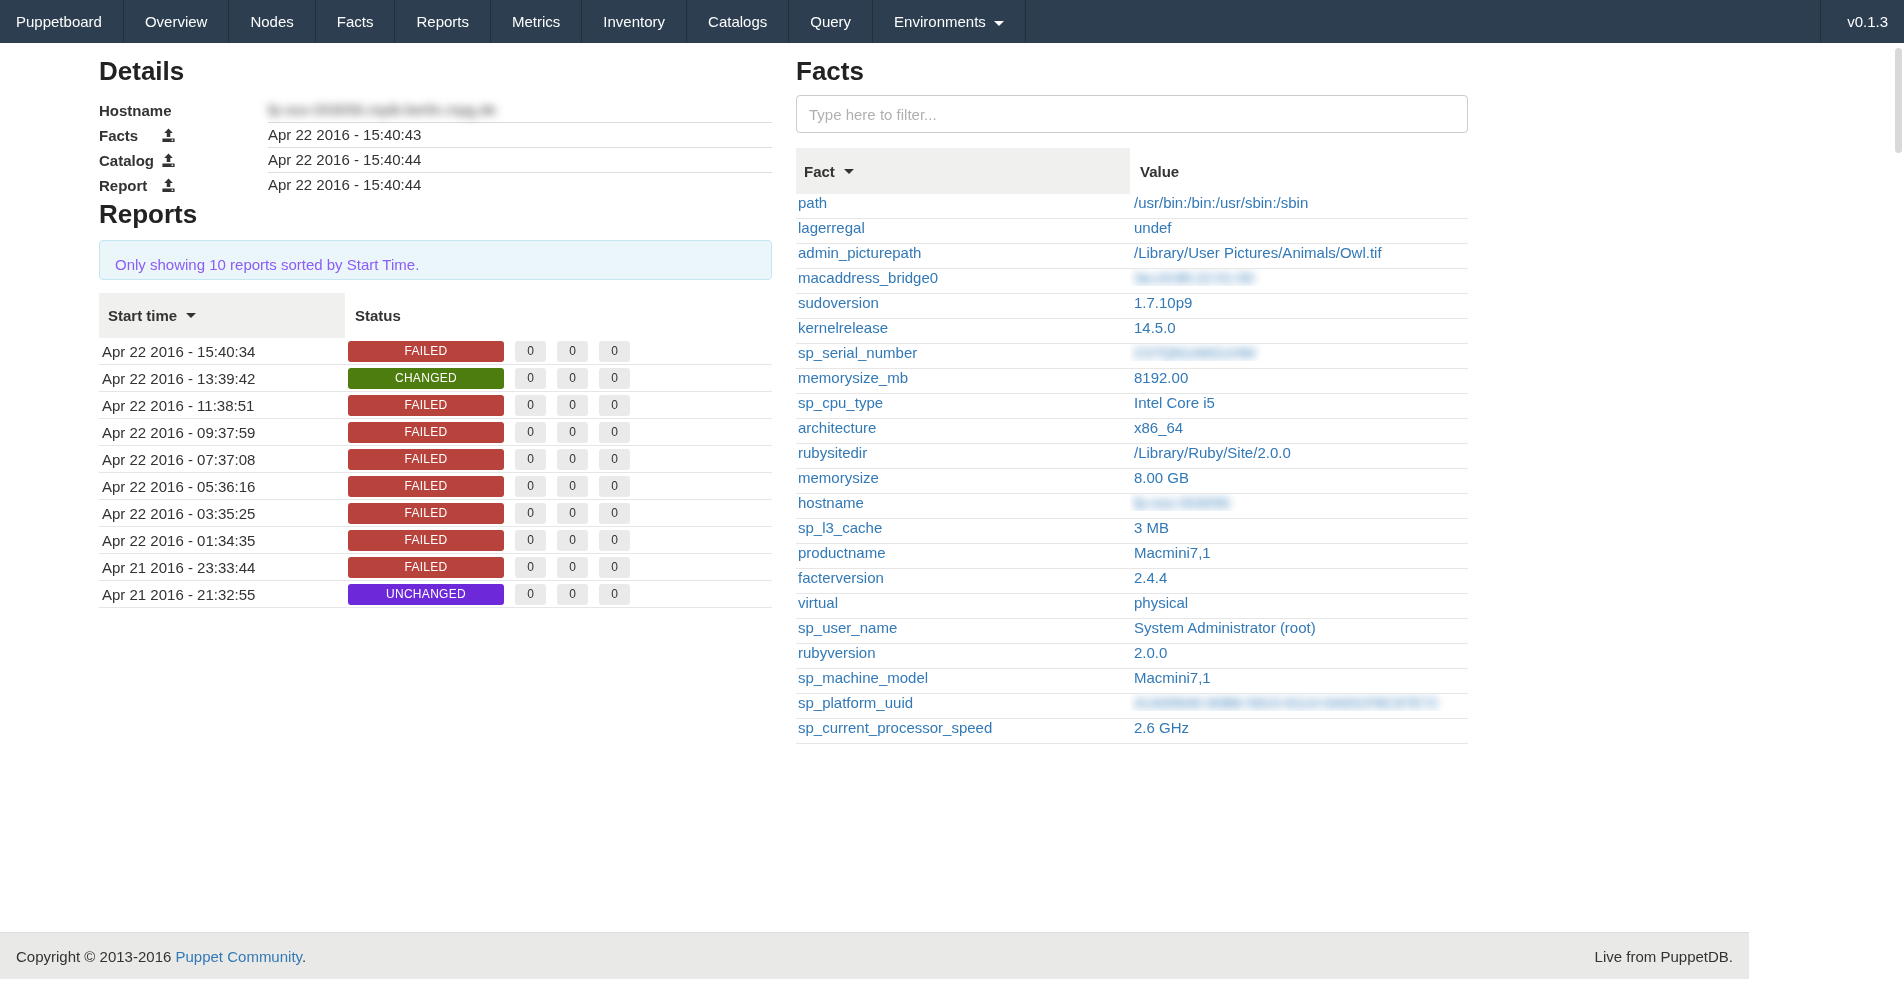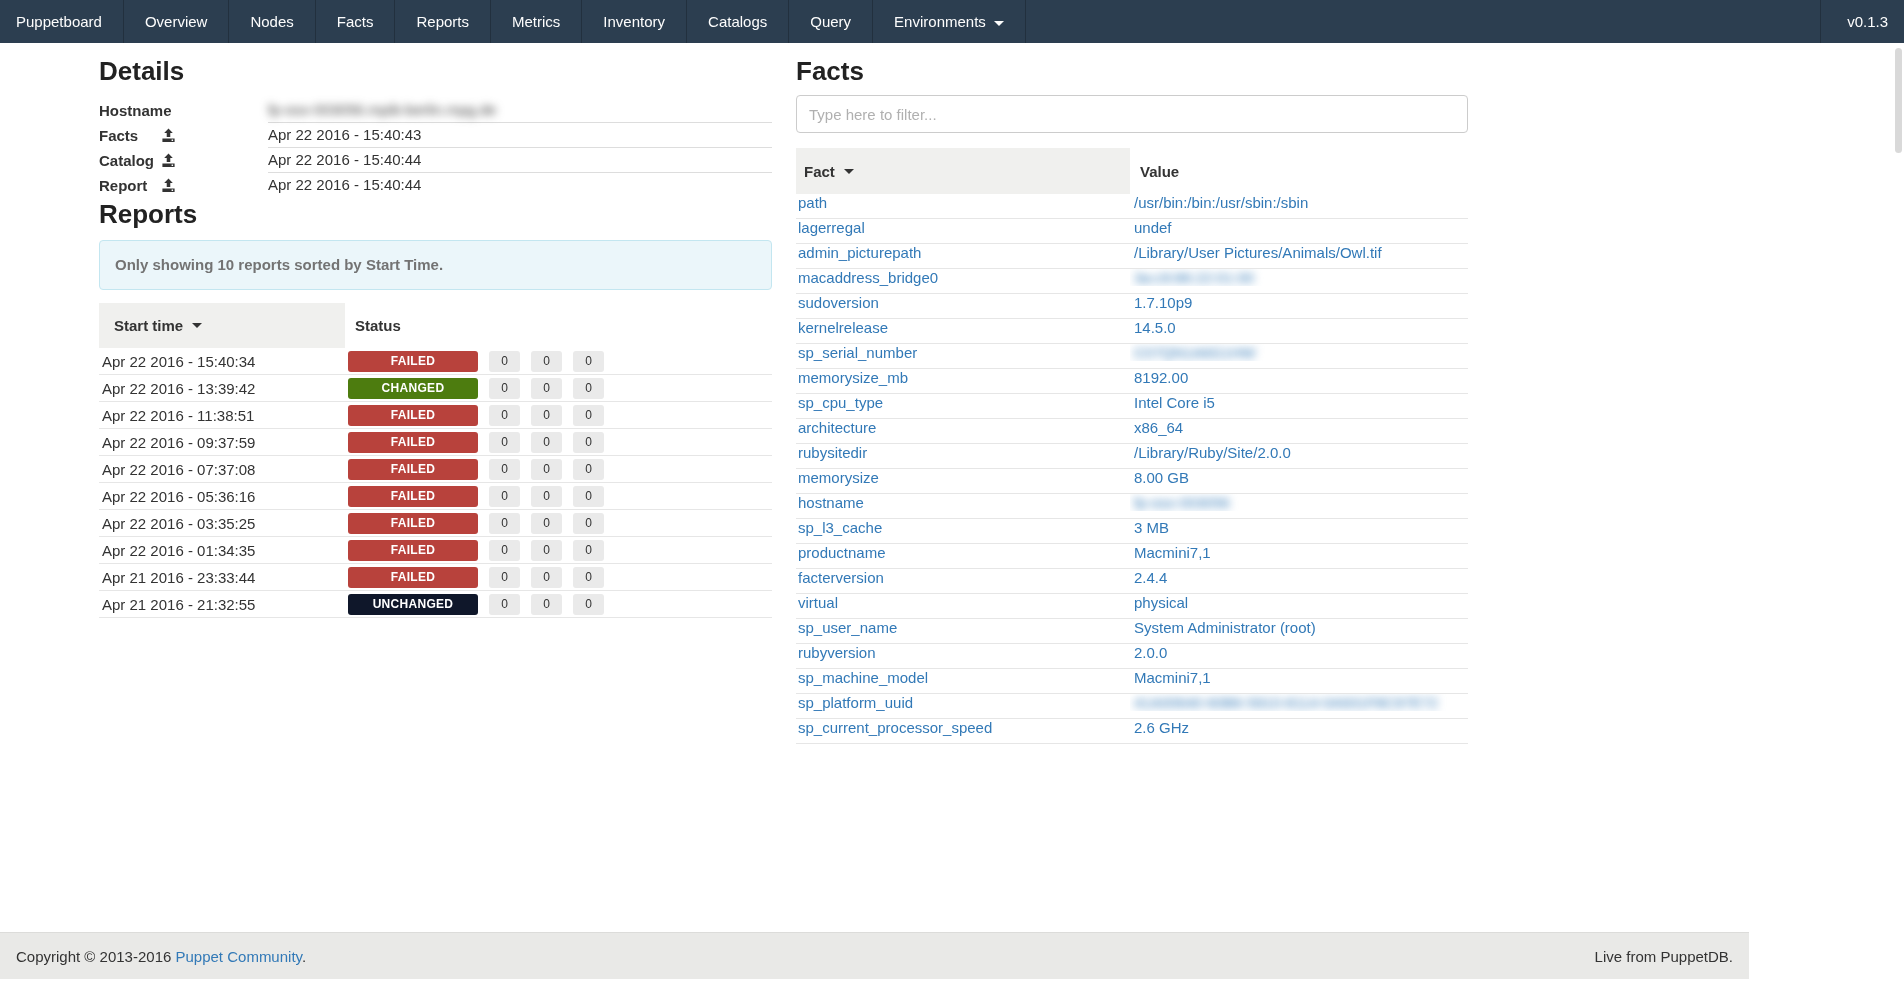--- a/index.html
+++ b/index.html
@@ -29,33 +29,33 @@
   .details-table { margin-top:13px; }
   .d-row { display:flex; height:25px; align-items:center; }
   .d-label { width:169px; font-weight:bold; position:relative; }
   .d-icon { position:absolute; left:62px; top:1px; }
   .d-value { flex:1; height:25px; line-height:24px; }
   .d-row.bordered .d-value { border-bottom:1px solid #ddd; }
 
   .upload-icon svg { width:15px; height:15px; fill:#333; }
 
   
-  .alert-info { margin-top:12px; height:50px; border:1px solid #c3e6f0; background:#ebf6fa;
-    border-radius:4px; color:#737373; padding:0 15px; line-height:48px;font-weight:bold; }
+  .alert-info { margin-top:12px; height:40px; border:1px solid #c3e6f0; background:#ebf6fa;
+    border-radius:4px; color:#8b5cf6; padding:0 15px; line-height:48px; }
 
   
   .reports-table { margin-top:13px; }
   .rt-head { display:flex; height:45px; }
-  .rt-th-time { width:246px; background:#f0f0ee; font-weight:bold; padding-left:15px;
+  .rt-th-time { width:246px; background:#f0f0ee; font-weight:bold; padding-left:9px;
     display:flex; align-items:center; cursor:pointer; }
   .rt-th-status { flex:1; font-weight:bold; padding-left:10px; display:flex; align-items:center; cursor:pointer; }
   .r-row { display:flex; height:27px; align-items:center; border-bottom:1px solid #e6e6e6; cursor:pointer; }
   .r-time { width:246px; padding-left:3px; }
   .r-status { flex:1; padding-left:3px; display:flex; align-items:center; }
-  .badge { width:130px; height:21px; border-radius:3px; color:#fff; font-size:12px; font-weight:bold;
+  .badge { width:156px; height:21px; border-radius:3px; color:#fff; font-size:12px; font-weight:normal;
     letter-spacing:0.3px; text-align:center; line-height:21px; display:inline-block; }
   .count { width:31px; height:21px; border-radius:3px; background:#eaeaea; color:#333; font-size:12px;
     text-align:center; line-height:21px; display:inline-block; margin-left:11px; }
   .count:first-of-type { margin-left:9px; }
 
   
   .filter-input { margin-top:10px; width:672px; height:38px; border:1px solid #ccc; border-radius:4px;
     padding:0 12px; font-size:15px; color:#333; font-family:inherit; outline:none; }
   .filter-input::placeholder { color:#b0b0b0; }
   .facts-table { margin-top:15px; }
@@ -241,21 +241,21 @@
           <span class="badge" style="background-color: rgb(184, 66, 60);">FAILED</span>
           <span class="count">0</span>
           <span class="count">0</span>
           <span class="count">0</span>
         </div>
       </div>
 
       <div class="r-row">
         <div class="r-time">Apr 21 2016 - 21:32:55</div>
         <div class="r-status">
-          <span class="badge" style="background-color: #0f172a;">UNCHANGED</span>
+          <span class="badge" style="background-color: #6d28d9;">UNCHANGED</span>
           <span class="count">0</span>
           <span class="count">0</span>
           <span class="count">0</span>
         </div>
       </div>
 
   </div>
 </div>
 
 <div class="col-right">

